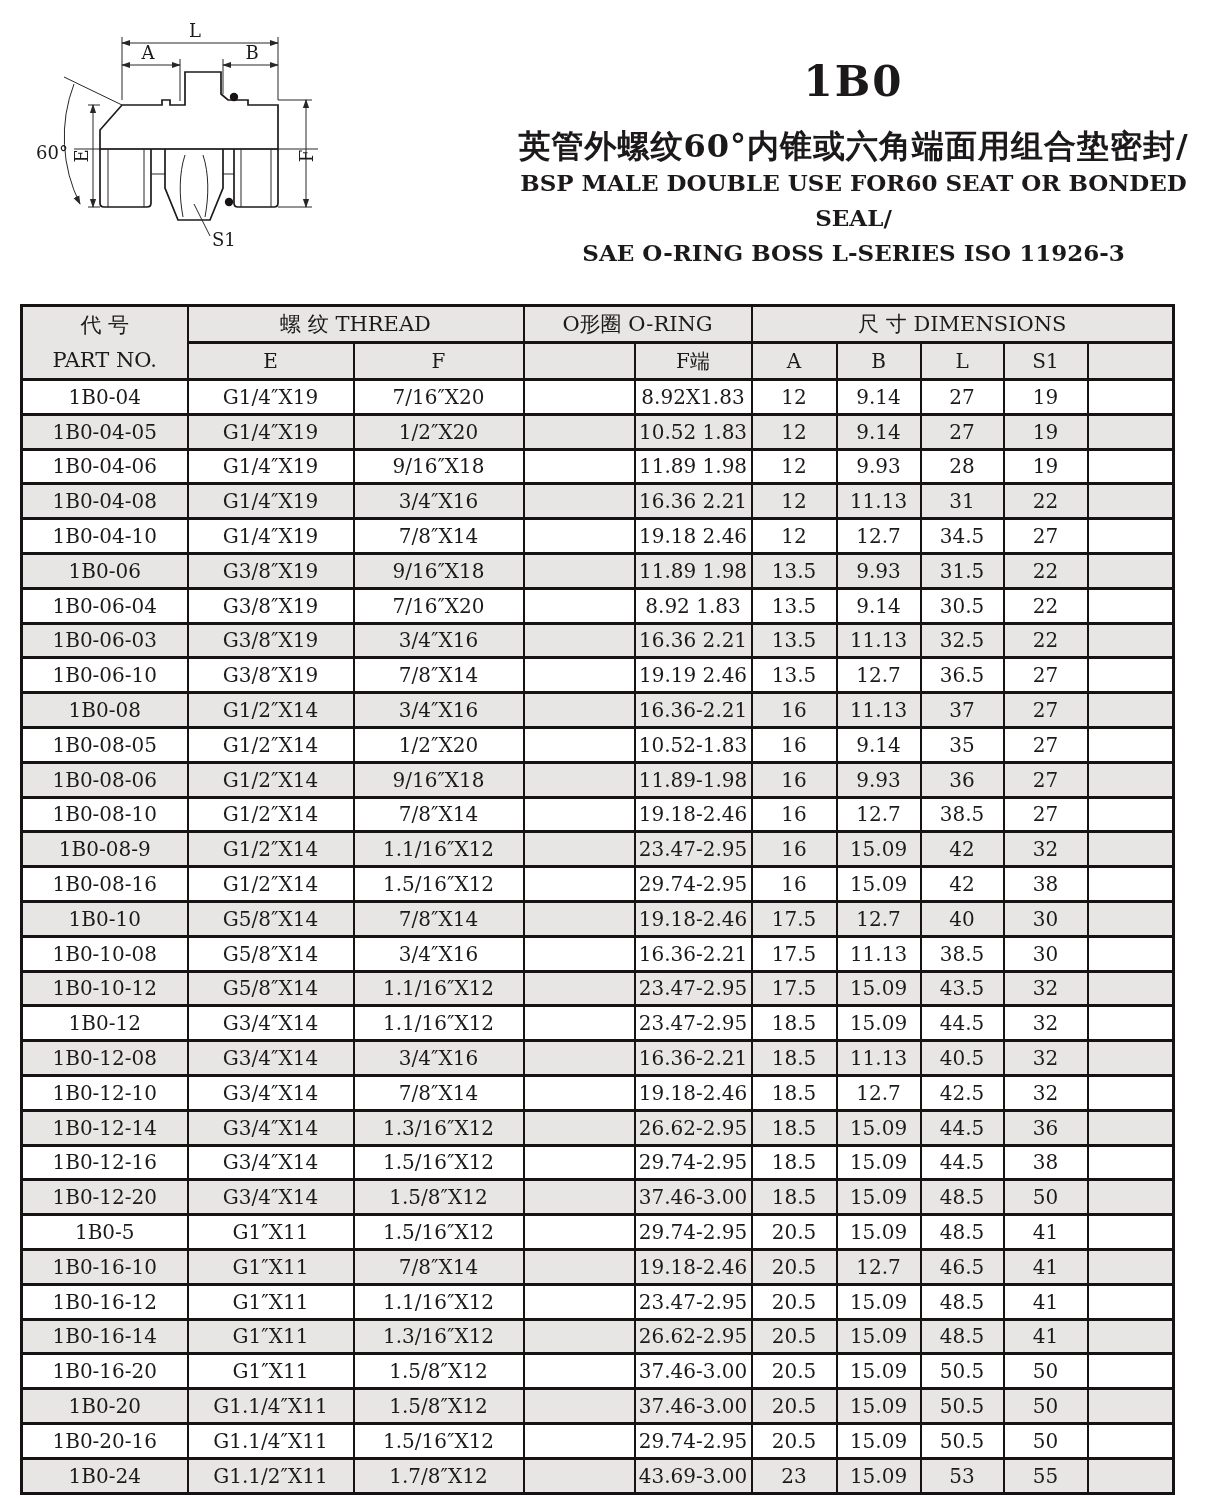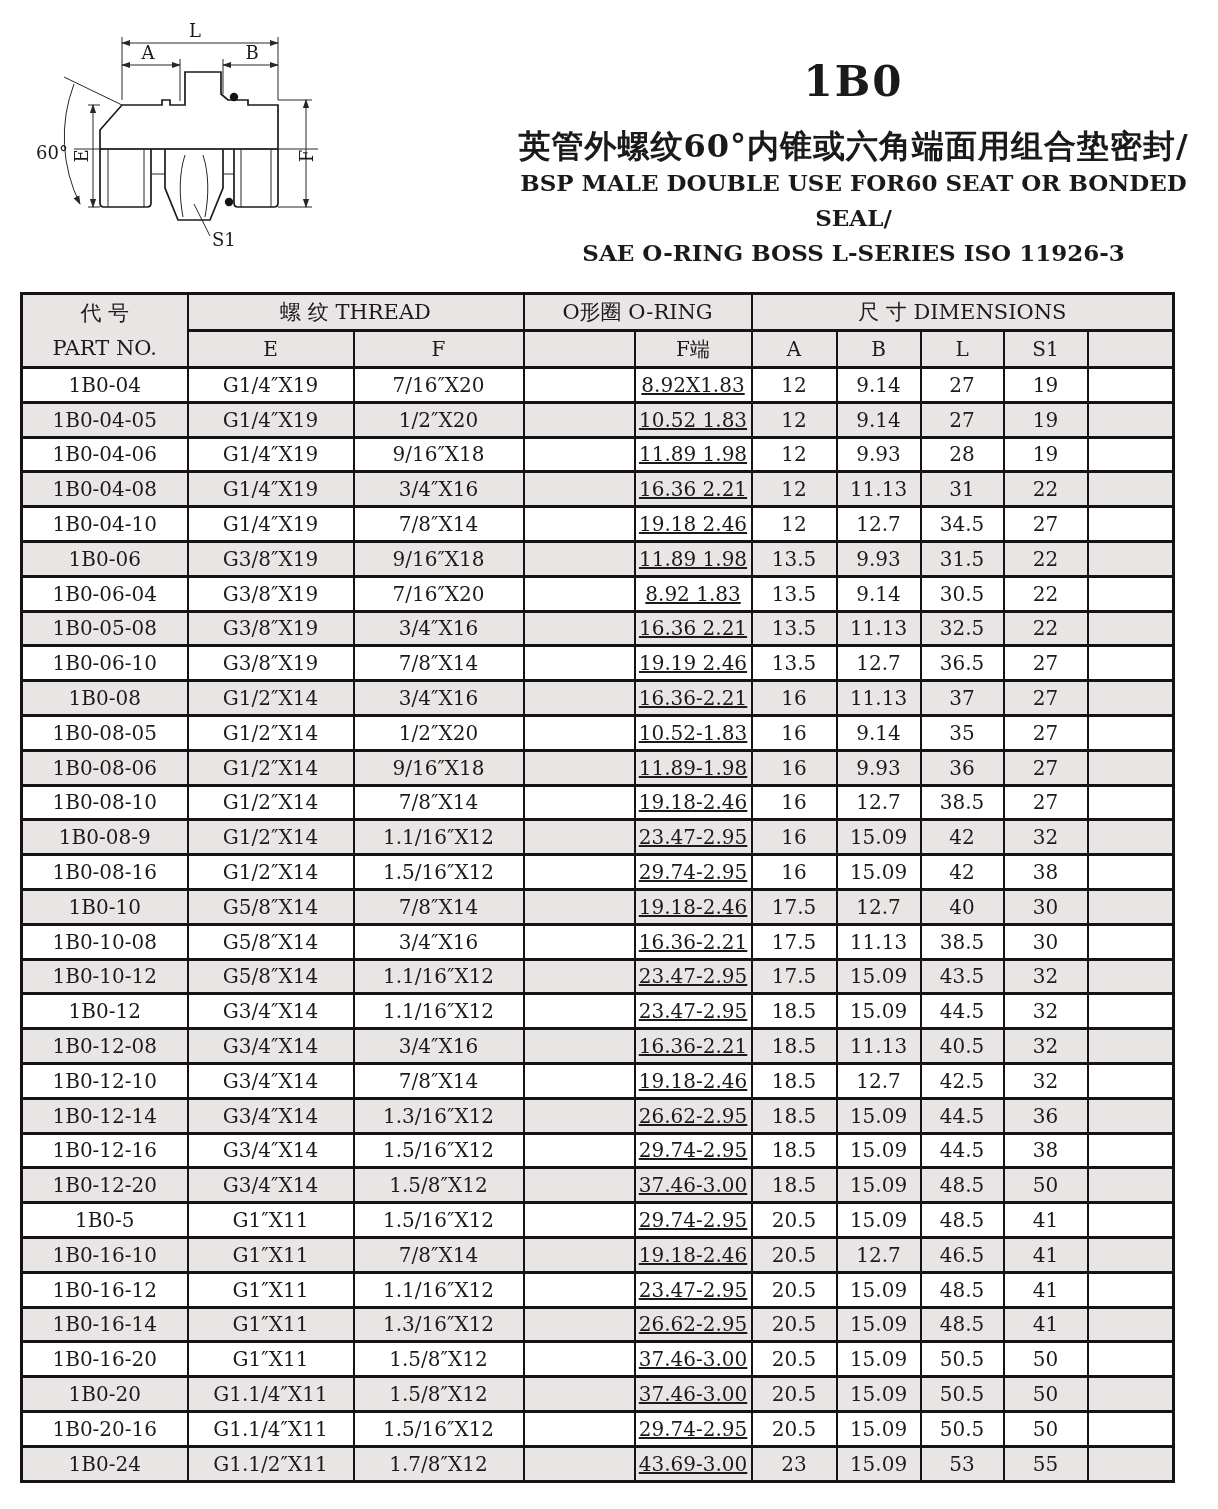--- a/index.html
+++ b/index.html
@@ -20,40 +20,40 @@
   
   .drawing{position:absolute;left:22px;top:6px;width:335px;height:270px;}
   .drawing svg{width:100%;height:100%;}
   .dim{stroke:#2a2627;stroke-width:1;fill:none;}
   .outline{stroke:#1e1a1b;stroke-width:1.7;fill:none;stroke-linejoin:miter;}
   .thin{stroke:#2a2627;stroke-width:1;fill:none;}
   .dimtext{font-family:"DejaVu Serif","Liberation Serif",serif;font-size:18px;fill:#1c191a;}
 
   
   table.spec{
-    position:absolute;left:20px;top:292px;width:1152px;
+    position:absolute;left:20px;top:304px;width:1152px;
     border-collapse:collapse;table-layout:fixed;
     font-size:20px;
   }
   table.spec,table.spec td,table.spec th{
     border:2px solid #171314;
   }
   table.spec td,table.spec th{
     border-top-width:3px;border-bottom-width:3px;
     padding:0;overflow:hidden;white-space:nowrap;
     text-align:center;vertical-align:middle;
     font-weight:400;
   }
   table.spec{border:3px solid #171314;}
   thead th{background:#e7e6e4;height:34px;font-size:21px;white-space:pre;}
   thead th.sub{font-size:20px;}
   thead .partno-cell div{line-height:35px;}
   tbody td{height:31.8px;}
   tbody tr:nth-child(even) td{background:#e7e6e4;}
-  td.fend{text-align:left;padding-left:3px;text-decoration:underline;}
+  td.fend{text-align:left;padding-left:3px;}
 </style>
 </head>
 <body>
 
 <div class="page">
 
   <div class="drawing">
     <svg viewBox="0 0 335 270">
       <defs>
         <pattern id="hatch" width="7" height="7" patternUnits="userSpaceOnUse" patternTransform="rotate(45)">
@@ -238,21 +238,21 @@
           <td>7/16″X20</td>
           <td></td>
           <td class="fend">8.92 1.83</td>
           <td>13.5</td>
           <td>9.14</td>
           <td>30.5</td>
           <td>22</td>
           <td></td>
         </tr>
         <tr>
-          <td>1B0-05-08</td>
+          <td>1B0-06-03</td>
           <td>G3/8″X19</td>
           <td>3/4″X16</td>
           <td></td>
           <td class="fend">16.36 2.21</td>
           <td>13.5</td>
           <td>11.13</td>
           <td>32.5</td>
           <td>22</td>
           <td></td>
         </tr>

